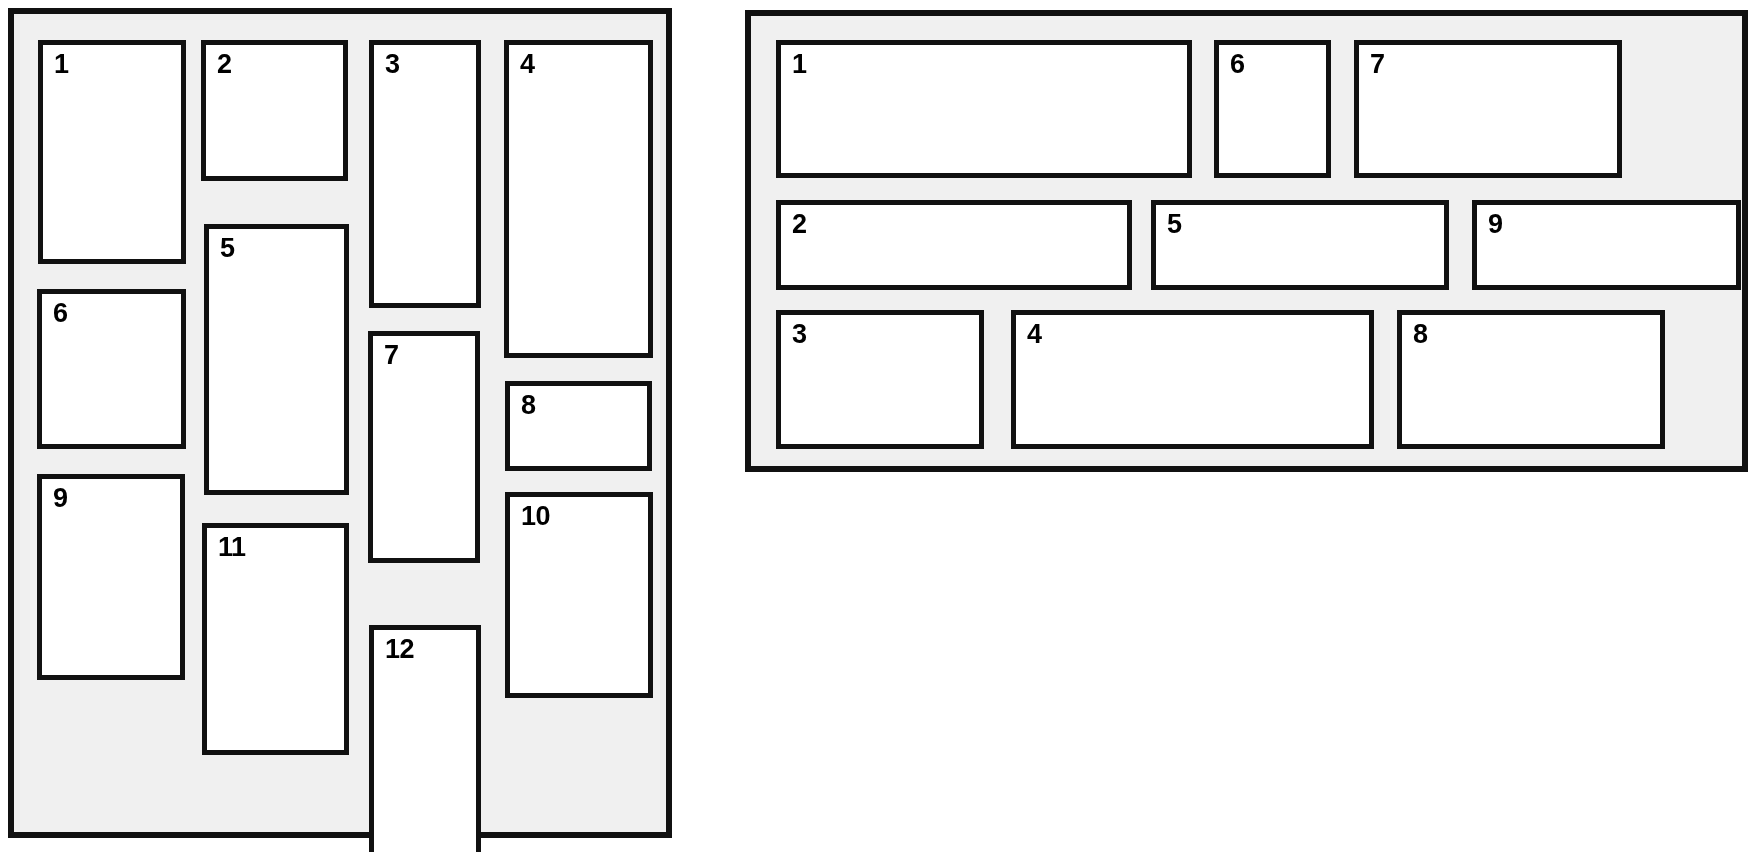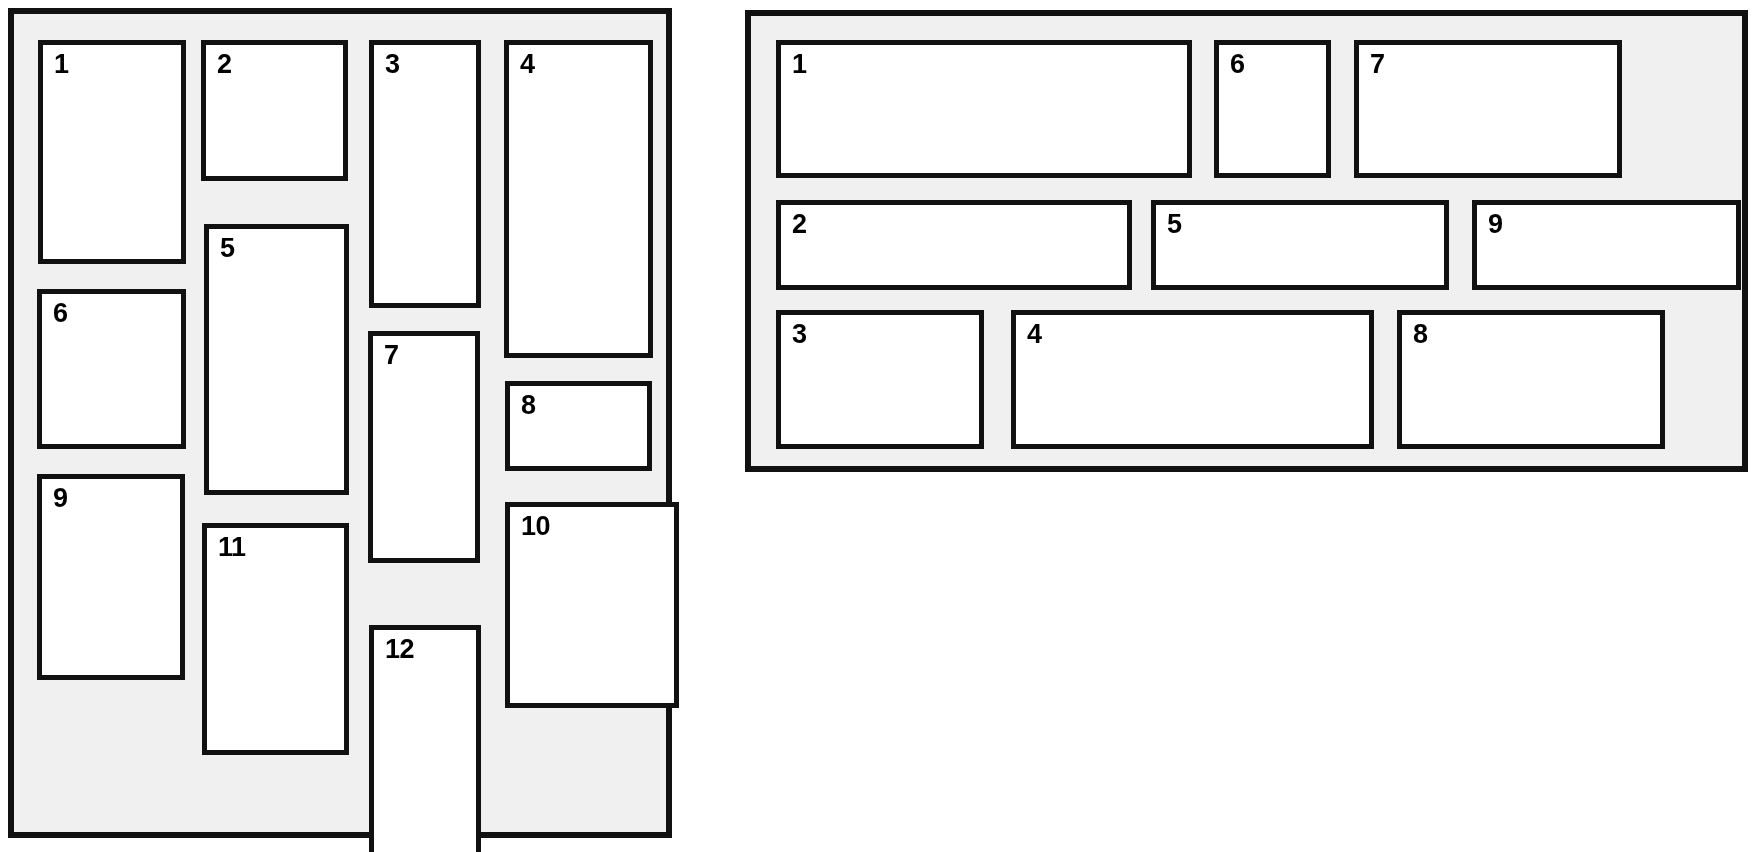--- a/index.html
+++ b/index.html
@@ -70,21 +70,21 @@
       </div>
       <div class="cell" style="left: 354px; top: 317px; width: 112px; height: 232px; background: rgb(255, 255, 255); border-color: rgb(17, 17, 17);">
         <span class="cell-label" style="color: rgb(0, 0, 0);">7</span>
       </div>
       <div class="cell" style="left: 491px; top: 367px; width: 147px; height: 90px; background: rgb(255, 255, 255); border-color: rgb(17, 17, 17);">
         <span class="cell-label" style="color: rgb(0, 0, 0);">8</span>
       </div>
       <div class="cell" style="left: 23px; top: 460px; width: 148px; height: 206px; background: rgb(255, 255, 255); border-color: rgb(17, 17, 17);">
         <span class="cell-label" style="color: rgb(0, 0, 0);">9</span>
       </div>
-      <div class="cell" style="left: 491px; top: 488px; width: 174px; height: 206px; background: rgb(255, 255, 255); border-color: rgb(17, 17, 17); text-align: right;">
+      <div class="cell" style="left: 491px; top: 478px; width: 148px; height: 206px; background: rgb(255, 255, 255); border-color: rgb(17, 17, 17); text-align: right;">
         <span class="cell-label" style="color: rgb(0, 0, 0);">10</span>
       </div>
       <div class="cell" style="left: 188px; top: 509px; width: 147px; height: 232px; background: rgb(255, 255, 255); border-color: rgb(17, 17, 17);">
         <span class="cell-label" style="color: rgb(0, 0, 0);">11</span>
       </div>
       <div class="cell" style="left: 355px; top: 567px; width: 112px; height: 267px; background: rgb(255, 255, 255); border-color: rgb(17, 17, 17); margin-top: 44px;">
         <span class="cell-label" style="color: rgb(0, 0, 0);">12</span>
       </div>
     </div>
     <div class="panel" style="left: 745px; top: 10px; width: 1003px; height: 462px; background: rgb(240, 240, 240); border-color: rgb(17, 17, 17);">

